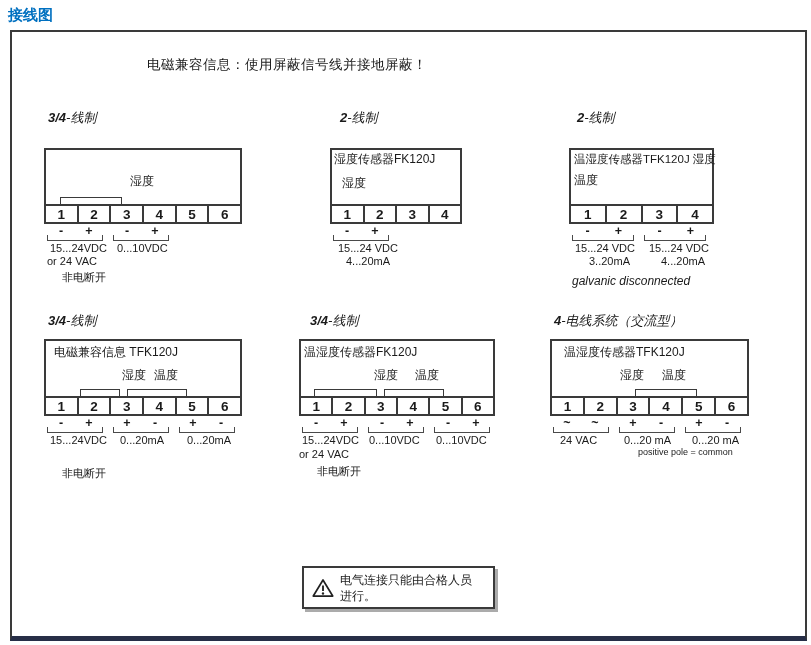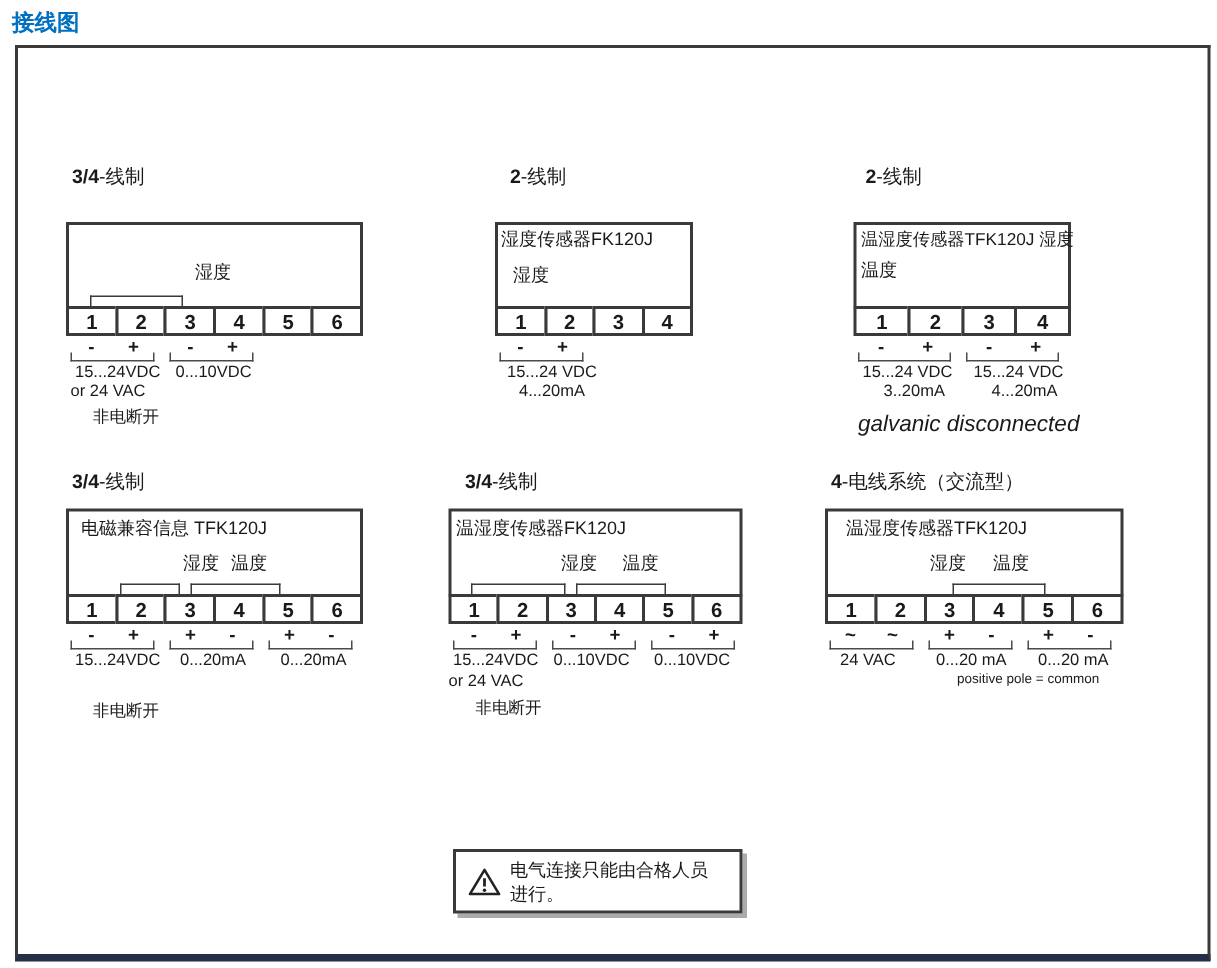--- a/index.html
+++ b/index.html
@@ -3,54 +3,55 @@
 <meta charset="utf-8">
 <style>
   html,body{margin:0;padding:0;background:#ffffff;}
   .page{position:relative;width:811px;height:645px;background:#fff;overflow:hidden;
         font-family:"Liberation Sans","DejaVu Sans",sans-serif;color:#1a1a1a;}
   .page-title{position:absolute;left:8px;top:6px;font-size:15px;font-weight:bold;color:#0070C0;}
   .panel{position:absolute;left:10px;top:30px;width:797px;height:611px;box-sizing:border-box;
          border:2px solid #3a3a3a;border-bottom:5px solid #272e47;background:#fff;}
   .emc{position:absolute;left:135px;top:24px;font-size:13.5px;letter-spacing:.5px;}
   .dgm{position:absolute;}
-  .dlabel{position:absolute;font-size:13px;white-space:nowrap;}
+  .dlabel{position:absolute;font-size:13px;white-space:nowrap;font-style:italic;}
   .dlabel b{font-weight:bold;}
   .sbox{position:absolute;border:2px solid #3a3a3a;box-sizing:border-box;background:#fff;}
   .sbox-title{position:absolute;font-size:12px;white-space:nowrap;}
   .sbox-title.tight{font-size:11.5px;}
   .sig{position:absolute;font-size:12px;white-space:nowrap;}
   .tbracket{position:absolute;height:7px;border:1.5px solid #3a3a3a;border-bottom:none;box-sizing:border-box;}
   .tstrip{position:absolute;display:flex;height:20px;}
   .tcell{flex:1;box-sizing:border-box;border:2px solid #3a3a3a;margin-left:-2px;background:#fff;
          display:flex;align-items:center;justify-content:center;font-weight:bold;font-size:13.5px;}
   .tcell:first-child{margin-left:0;}
   .pol{position:absolute;height:14px;}
   .pbr{position:absolute;left:0;right:0;bottom:0;height:5px;
        border-left:1.5px solid #4a4a4a;border-right:1.5px solid #4a4a4a;border-bottom:1.5px solid #4a4a4a;}
   .ps{position:absolute;top:-3px;font-size:12.5px;font-weight:bold;transform:translateX(-50%);}
   .ps.l{left:25%;}
   .ps.r{left:75%;}
   .vlab{position:absolute;font-size:11px;white-space:nowrap;}
   .note{position:absolute;font-size:11px;white-space:nowrap;}
-  .galv{position:absolute;font-size:15px;font-style:italic;white-space:nowrap;}
+  .galv{position:absolute;font-size:12px;font-style:italic;white-space:nowrap;}
   .tiny{position:absolute;font-size:9px;white-space:nowrap;}
   .warnbox{position:absolute;left:290px;top:534px;width:193px;height:43px;box-sizing:border-box;
            border:2px solid #3a3a3a;background:#fff;box-shadow:3px 3px 0 #ababab;
            display:flex;align-items:flex-start;}
   .warnicon{margin:10px 6px 0 8px;flex:none;}
   .warntext{font-size:12px;line-height:1.35;margin-top:4px;width:142px;}
 </style>
 </head>
 <body>
 
 <div class="page">
   <div class="page-title">接线图</div>
 
   <div class="panel">
+    <div class="emc">电磁兼容信息：使用屏蔽信号线并接地屏蔽！</div>
 
     <div class="dgm" style="left:32px;top:74px;width:240px;height:200px">
       <div class="dlabel" style="left:4px;top:3px"><b>3/4</b><span>-线制</span></div>
       <div class="sbox" style="left:0;top:42px;width:198px;height:58px"></div>
       <div class="sig" style="left:86px;top:67px">湿度</div>
       <div class="tbracket" style="left:16px;top:91px;width:62px"></div>
       <div class="tstrip" style="left:0;top:98px;width:198px">
         <span class="tcell">1</span>
         <span class="tcell">2</span>
         <span class="tcell">3</span>

